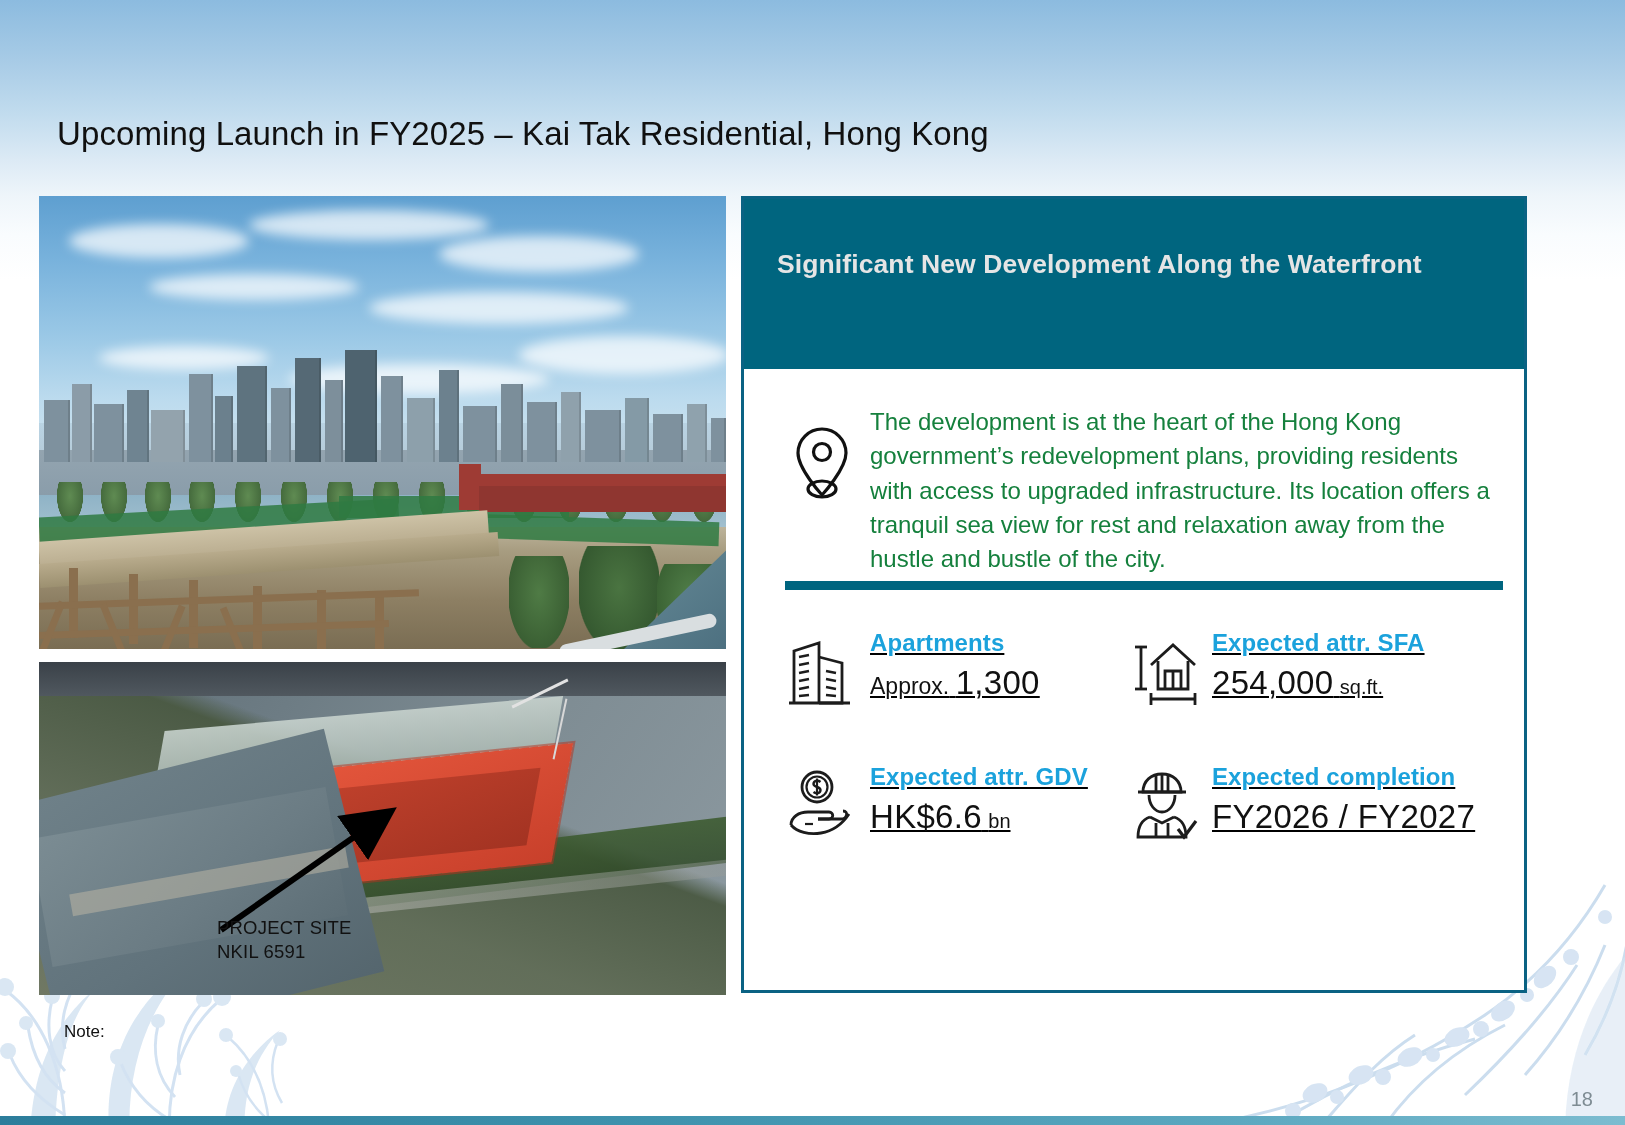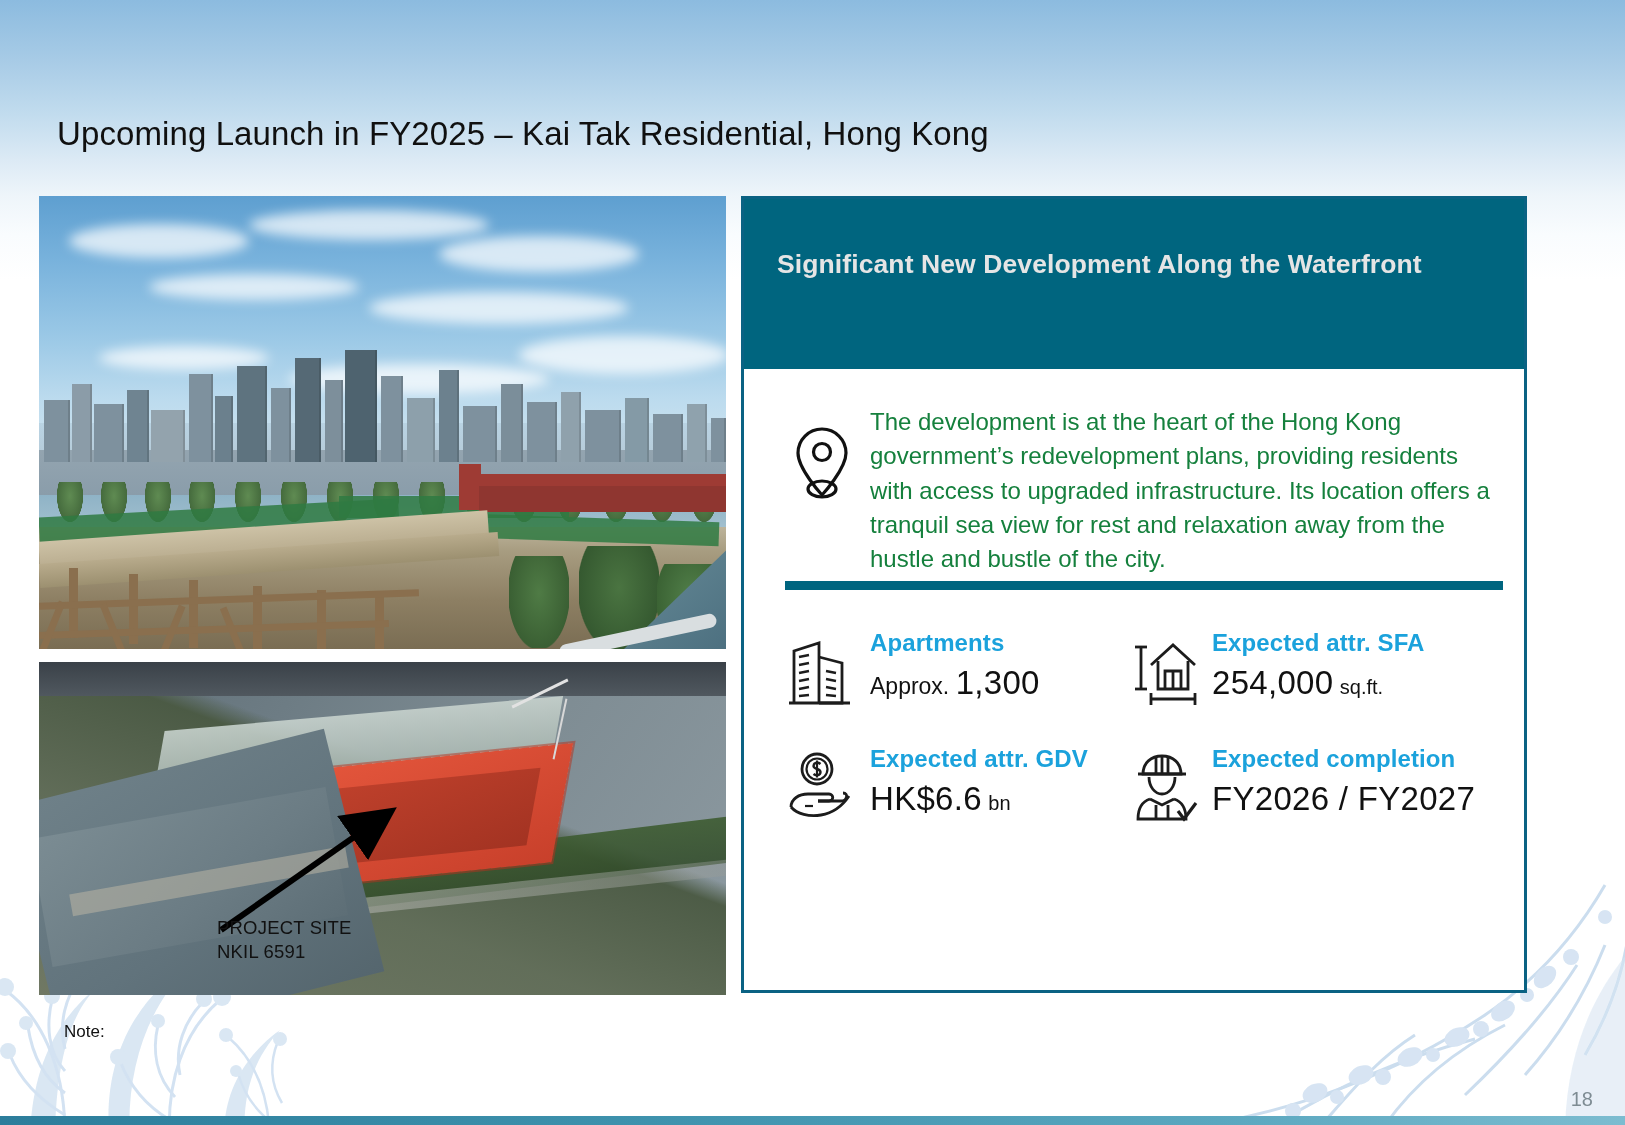--- a/index.html
+++ b/index.html
@@ -279,36 +279,36 @@
   }
 
   .stats {
     position: absolute;
     left: 0; right: 0;
     top: 258px;
   }
   .stat-row {
     display: flex;
   }
-  .stat-row + .stat-row { margin-top: 34px; }
+  .stat-row + .stat-row { margin-top: 52px; }
   .stat {
     display: flex;
     align-items: flex-start;
     box-sizing: border-box;
   }
   .stat-a { width: 362px; padding-left: 30px; }
   .stat-b { width: 418px; padding-left: 10px; }
   .stat-icon {
     flex: none;
     width: 96px;
     display: flex;
     justify-content: center;
     padding-top: 6px;
   }
-  .stat-text { padding-top: 2px; }
+  .stat-text { padding-top: 2px; text-decoration: underline; }
   .stat-label {
     color: #1ba2dc;
     font-weight: bold;
     font-size: 24px;
     letter-spacing: .1px;
     white-space: nowrap;
   }
   .stat-value {
     margin-top: 7px;
     color: #111;

